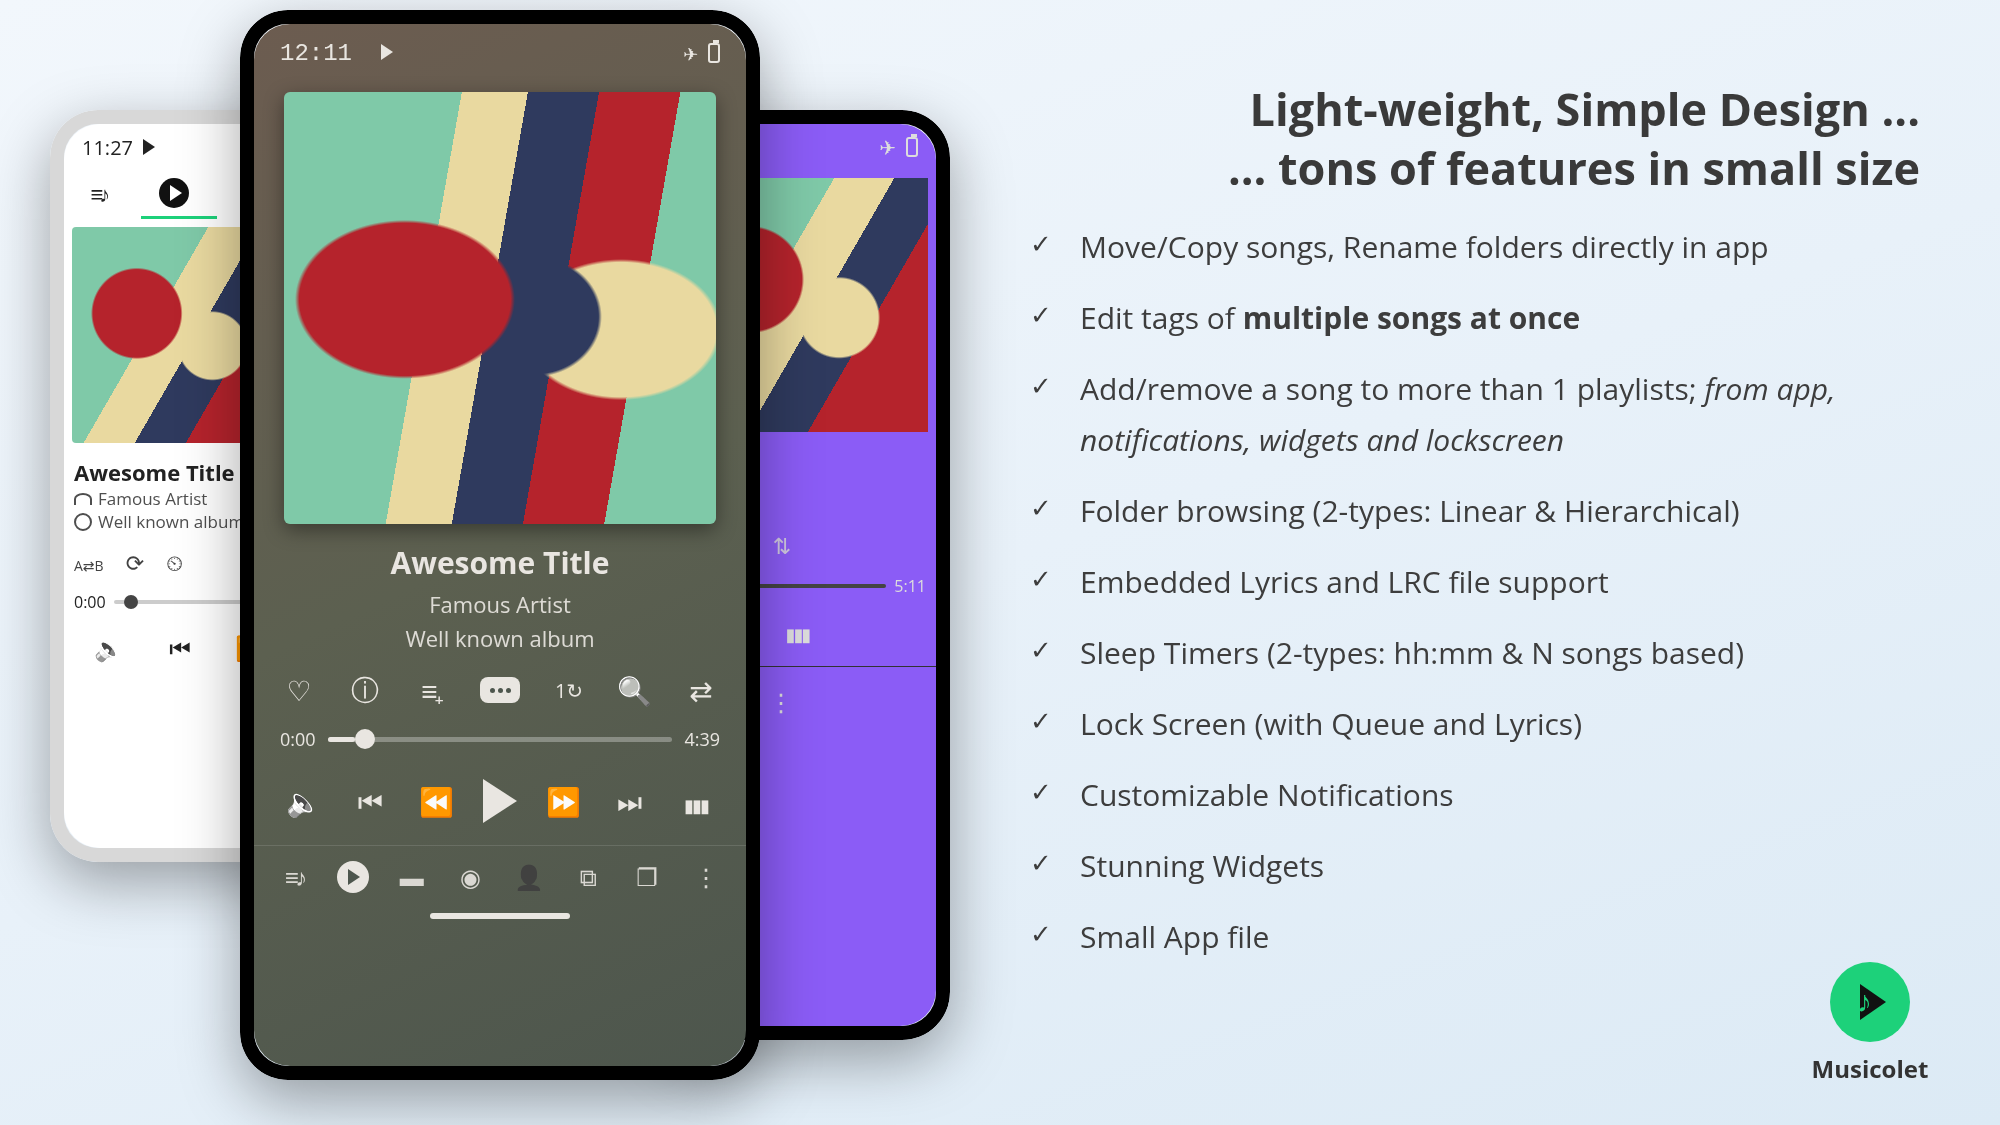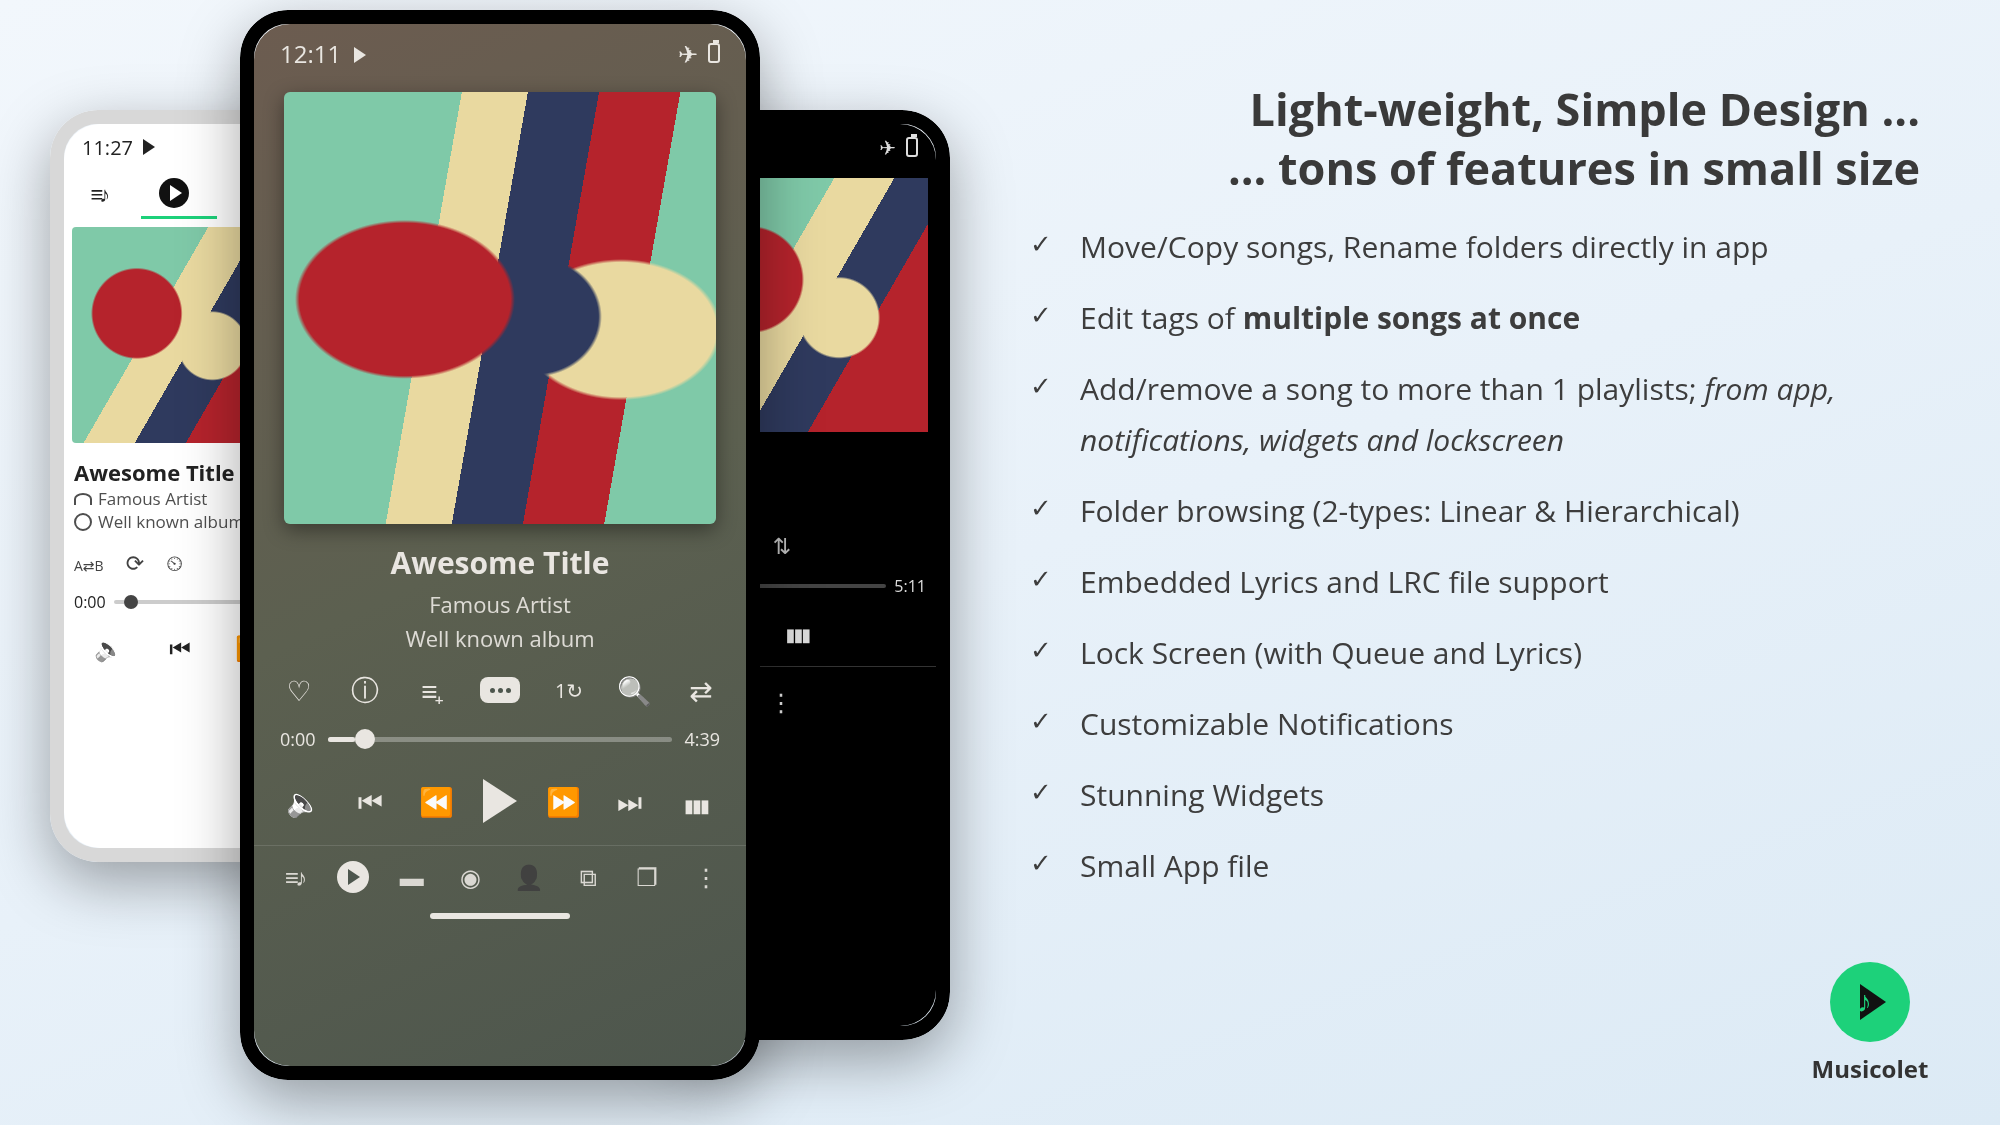--- a/index.html
+++ b/index.html
@@ -117,21 +117,21 @@
   }
 
   
   .phone-left  { left: 0;   top: 100px; width: 260px; height: 752px; z-index: 1; }
   .phone-right { left: 610px; top: 100px; width: 290px; height: 930px; z-index: 1; }
   .phone-center{ left: 190px; top: 0;    width: 520px; height: 1070px; z-index: 5; }
 
   
   .phone-left .screen { background:#fff; color:#222; }
   
-  .phone-right .screen { background:#000000; color:#ddd; }
+  .phone-right .screen { background:#8b5cf6; color:#ddd; }
   
   .phone-center .screen {
     background: linear-gradient(155deg,#6c5c50 0%, #5c6050 50%, #4d564d 100%);
     color:#e9e6e1;
   }
 
   
   .statusbar {
     height: 46px;
     display:flex; align-items:center; justify-content:space-between;
@@ -168,21 +168,21 @@
   .mini-icons{display:flex;gap:22px;padding:14px 10px;font-size:22px;opacity:.85;}
   .mini-seek{display:flex;align-items:center;gap:8px;padding:0 10px;font-size:16px;}
   .mini-seek .bar{flex:1;height:4px;background:#ccc;border-radius:2px;position:relative;}
   .phone-right .mini-seek .bar{background:#444;}
   .mini-seek .knob{width:14px;height:14px;border-radius:50%;background:#444;position:absolute;left:6%;top:-5px;}
   .phone-right .mini-seek .knob{background:#ccc;}
 
   .mini-controls{display:flex;justify-content:space-around;align-items:center;padding:18px 8px;font-size:24px;}
 
   
-  .c-statusbar{height:58px;font-size:24px;padding:0 26px;}
+  .c-statusbar{height:58px;font-size:24px;padding:0 26px;font-family:Liberation Mono, monospace;}
   .c-album{
     margin: 10px 30px 12px;
     aspect-ratio:1/1;
     background:
       radial-gradient(ellipse at 28% 48%, #b5232c 0 24%, transparent 25%),
       radial-gradient(ellipse at 58% 52%, #2f3a5e 0 18%, transparent 19%),
       radial-gradient(ellipse at 78% 55%, #e9d9a0 0 20%, transparent 21%),
       linear-gradient(100deg,#7fc9a8 0 35%, #e9d9a0 35% 48%, #2f3a5e 48% 62%, #b5232c 62% 78%, #7fc9a8 78% 100%);
     border-radius:6px;
     box-shadow: 0 6px 20px rgba(0,0,0,.4);
@@ -245,20 +245,21 @@
   <div class="headline">
     <span>Light-weight, Simple Design ...</span><br>
     <span>... tons of features in small size</span>
   </div>
   <ul class="feature-list" id="feature-list">
       <li>Move/Copy songs, Rename folders directly in app</li>
       <li>Edit tags of <span class="strong">multiple songs at once</span></li>
       <li>Add/remove a song to more than 1 playlists; <span class="italic">from app, notifications, widgets and lockscreen</span></li>
       <li>Folder browsing (2-types: Linear &amp; Hierarchical)</li>
       <li>Embedded Lyrics and LRC file support</li>
+      <li>Sleep Timers (2-types: hh:mm &amp; N songs based)</li>
       <li>Lock Screen (with Queue and Lyrics)</li>
       <li>Customizable Notifications</li>
       <li>Stunning Widgets</li>
       <li>Small App file</li>
     </ul>
 </div>
 
 <div class="brand">
   <div class="logo"></div>
   <div class="name">Musicolet</div>

